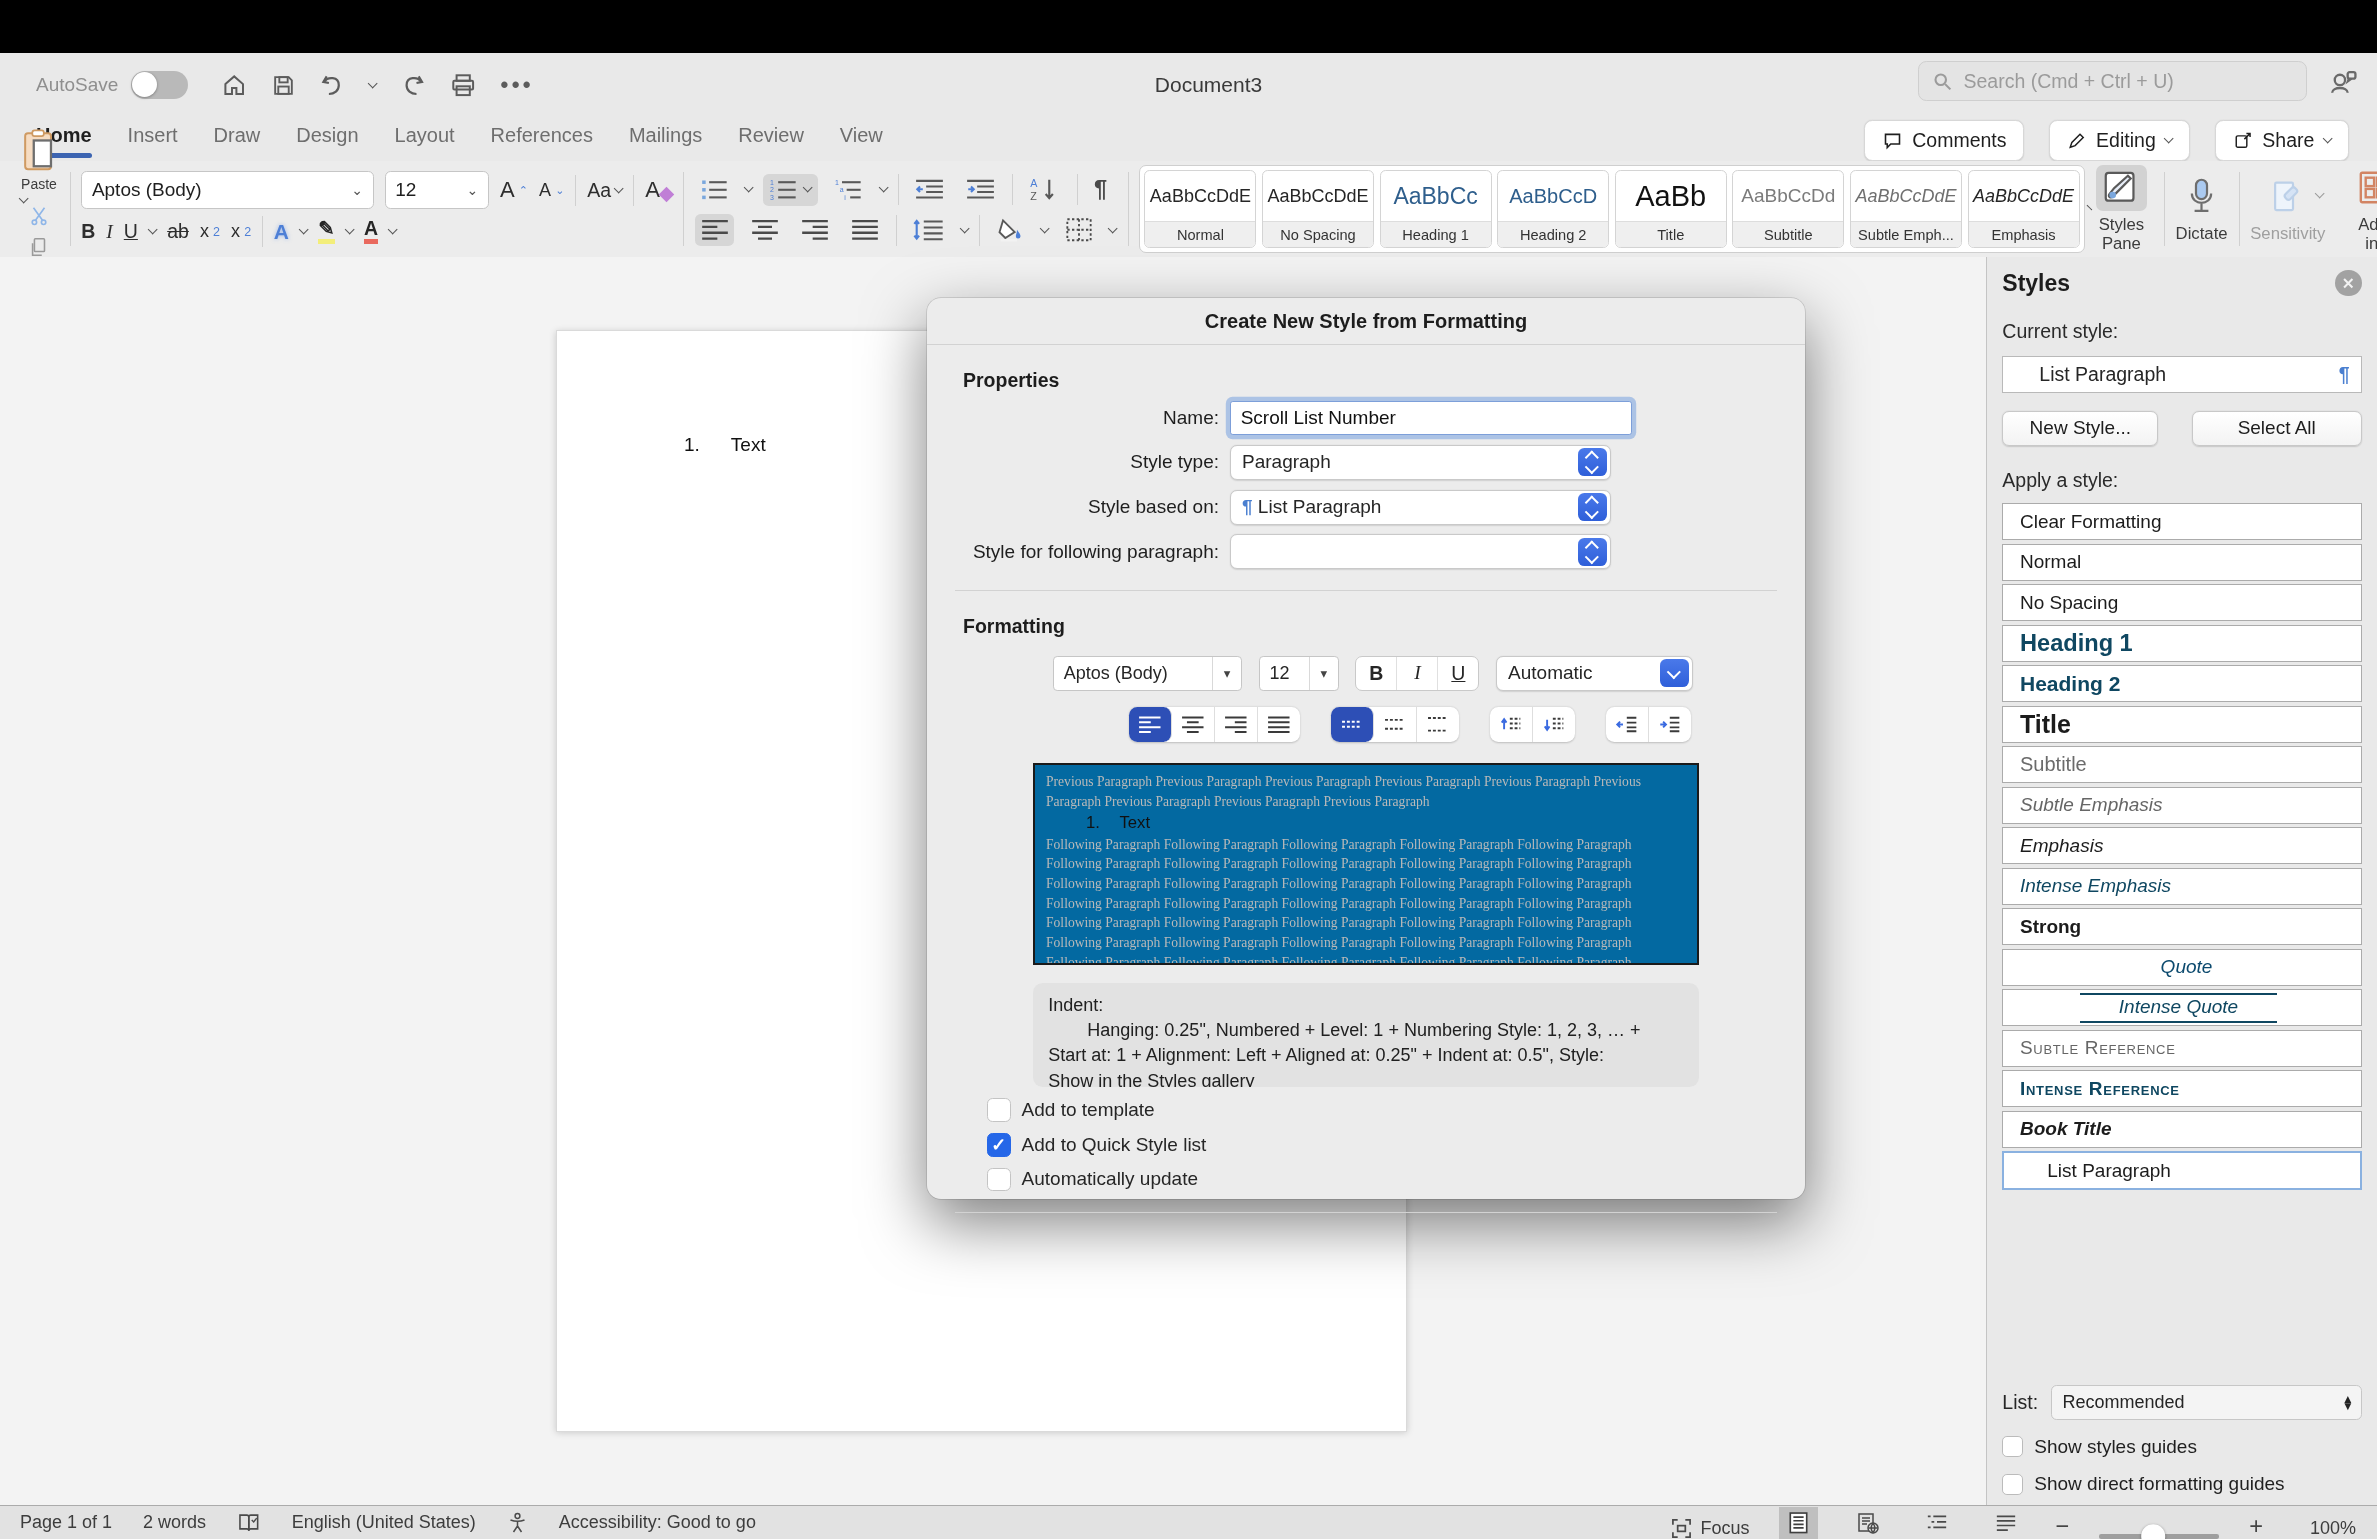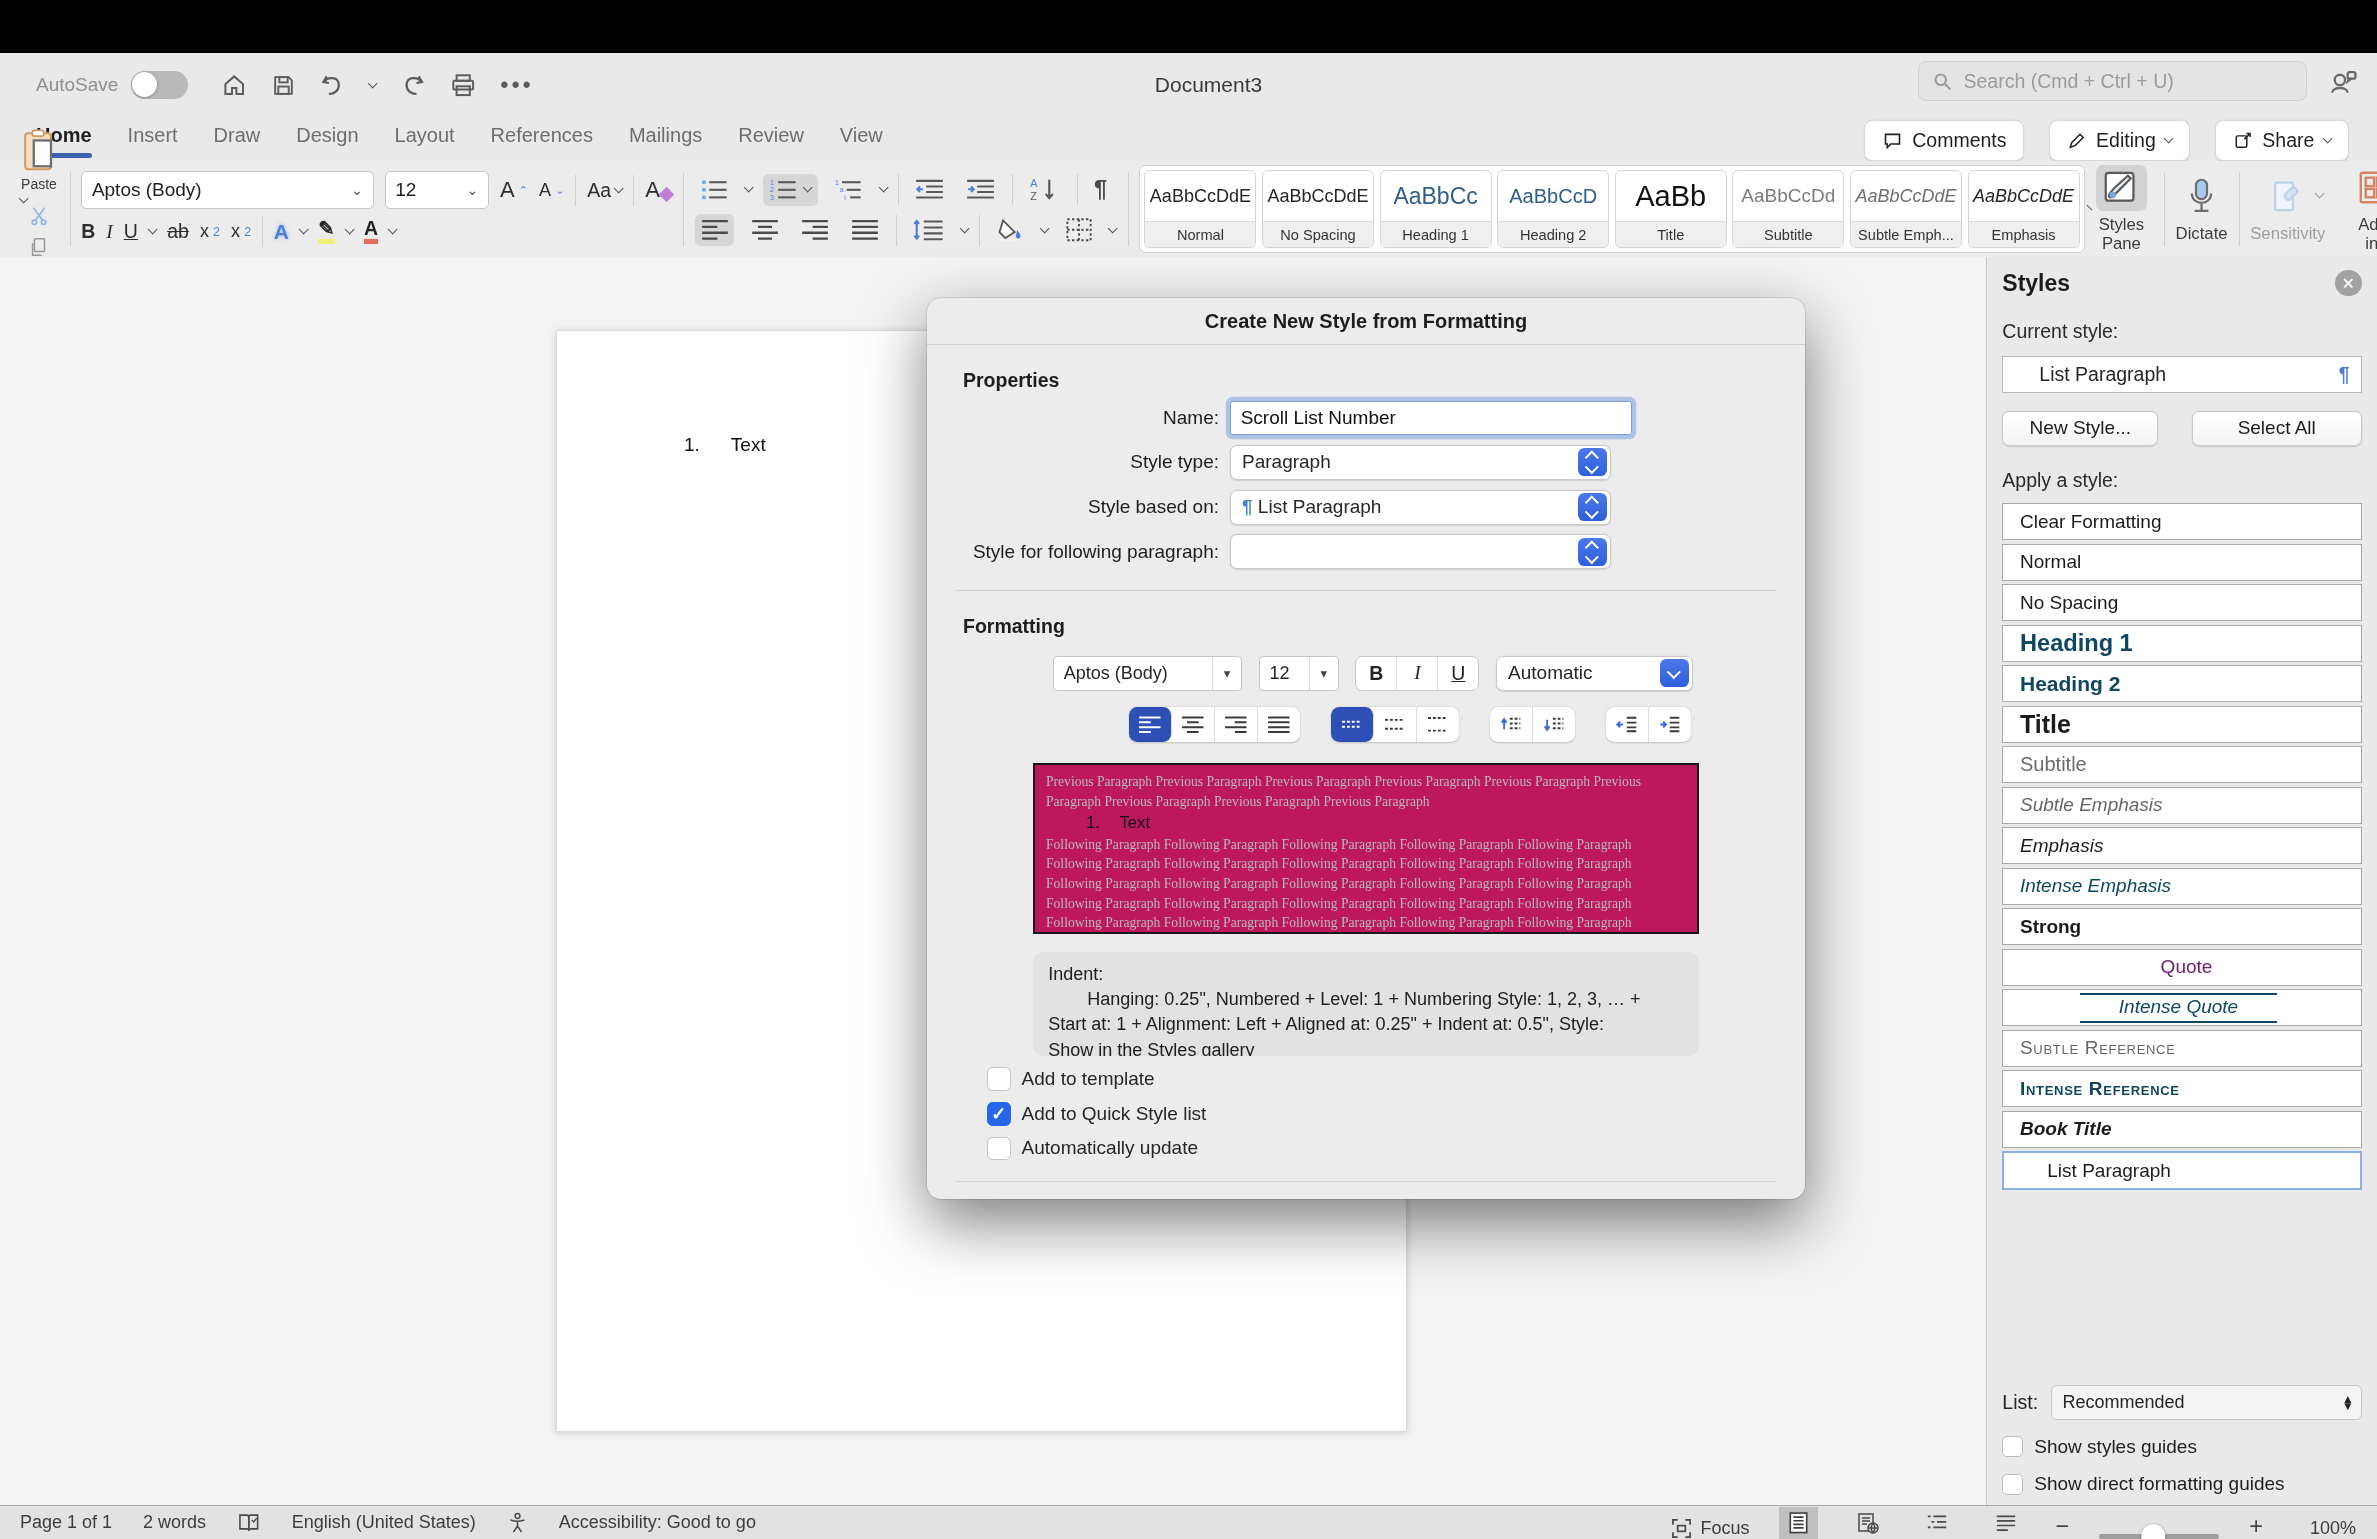--- a/index.html
+++ b/index.html
@@ -79,21 +79,21 @@
   .stylelist{margin-top:11px;}
   .sitem{height:35px;background:#fff;border:1.4px solid #ababab;margin-bottom:3.5px;display:flex;align-items:center;padding:0 7px 0 16.7px;font-size:19px;color:#1c1c1c;overflow:hidden;}
   .s-h1{color:#0f4761;font-size:23.6px;font-weight:600;}
   .s-h2{color:#0f4761;font-size:21px;font-weight:600;}
   .s-title{font-size:25px;font-weight:600;}
   .s-subtitle{color:#6b6b6b;font-size:20px;}
   .s-subtle{color:#666;font-style:italic;}
   .s-emph{font-style:italic;}
   .s-intemph{color:#0f4761;font-style:italic;}
   .s-strong{font-weight:700;}
-  .s-quote{color:#701a75;justify-content:center;padding-left:16px;}
+  .s-quote{font-style:italic;color:#0c4a6e;justify-content:center;padding-left:16px;}
   .s-intquote{justify-content:center;padding-left:0;}
   .s-intquote span{font-style:italic;color:#0f4761;border-top:2.1px solid #0f4761;border-bottom:2.1px solid #0f4761;padding:1.4px 39px 2.8px;}
   .s-subref{font-variant:small-caps;color:#666;letter-spacing:0.7px;}
   .s-intref{font-variant:small-caps;color:#0f4761;font-weight:700;letter-spacing:0.7px;}
   .s-book{font-weight:700;font-style:italic;}
   .sitem.selected{border:2.1px solid #8ab1e0;padding-left:43px;}
   .sp-bottom{margin-top:auto;padding-bottom:11px;}
   .listrow{display:flex;align-items:center;gap:12.5px;}
   .listdd{flex:1;height:33px;background:#f4f4f4;border:0.7px solid #c7c7c7;border-radius:5.6px;display:flex;align-items:center;justify-content:space-between;padding:0 7px 0 11px;font-size:18px;}
   .udarrows{display:flex;flex-direction:column;line-height:.62;font-size:11.8px;color:#222;text-align:center;}
@@ -127,21 +127,21 @@
   .dcombo .tricell{width:28px;align-self:stretch;border-left:0.7px solid #d9d9d9;display:flex;align-items:center;justify-content:center;color:#444;font-size:13.2px;}
   .biu{display:flex;background:#fff;border:0.7px solid #c9c9c9;border-radius:7px;height:35px;box-sizing:border-box;}
   .biu>div{width:40px;display:flex;align-items:center;justify-content:center;font-size:19.5px;border-right:0.7px solid #e0e0e0;}
   .biu>div:last-child{border-right:none;}
   .alignrow{display:flex;align-items:center;margin:16.7px 0 0 202px;gap:31px;}
   .seg{display:flex;background:#fff;border-radius:8.3px;box-shadow:0 0.7px 2.1px rgba(0,0,0,.2);height:35px;}
   .seg>div{width:42px;display:flex;align-items:center;justify-content:center;border-right:0.7px solid #dedede;color:#3a3a3a;}
   .seg>div:last-child{border-right:none;border-radius:0 8.3px 8.3px 0;}
   .seg>div:first-child{border-radius:8.3px 0 0 8.3px;}
   .seg>div.on{background:#2d4fb6;color:#fff;border-radius:8.3px;}
-  .previewbox{margin:21px 0 0 106px;width:666px;height:171px;background:#be185d;border:2.1px solid #1a1a1a;box-sizing:border-box;overflow:hidden;padding:7px 11px;}
+  .previewbox{margin:21px 0 0 106px;width:666px;height:202px;background:#0369a1;border:2.1px solid #1a1a1a;box-sizing:border-box;overflow:hidden;padding:7px 11px;}
   .prevtext{font-family:"Liberation Serif",serif;font-size:13.6px;line-height:1.45;color:#b9b9b9;}
   .prevmain{font-size:16.7px;color:#111;margin:1.4px 0 1.4px 40px;display:flex;gap:19.5px;}
   .descbox{margin:18px 0 0 106px;width:666px;height:104px;background:#e2e2e2;border-radius:9.7px;box-sizing:border-box;padding:9.7px 15.3px;overflow:hidden;font-size:18px;color:#202020;line-height:1.4;}
   .descbox .ind{padding-left:39px;}
   .dchk{display:flex;align-items:center;gap:11px;margin:11px 0 0 60px;font-size:19px;}
   .dchk .box{width:23.6px;height:23.6px;border-radius:5.6px;background:#fff;border:0.7px solid #c4c4c4;box-sizing:border-box;display:flex;align-items:center;justify-content:center;}
   .dchk .box.checked{background:#2567e8;border-color:#2567e8;color:#fff;font-size:18px;font-weight:700;}
   .dlg-bottom{display:flex;align-items:center;margin:18px 28px 0;}
   .formatbtn{height:33px;background:#fff;border:0.7px solid #c9c9c9;border-radius:7px;box-shadow:0 0.7px 1.4px rgba(0,0,0,.12);display:flex;align-items:center;gap:14px;padding:0 4.2px 0 15.3px;font-size:19px;}
   .okbtn{height:33px;min-width:83px;border-radius:7px;background:linear-gradient(#3a5ec7,#2c4aae);color:#fff;display:flex;align-items:center;justify-content:center;font-size:19px;margin-left:16.7px;}

